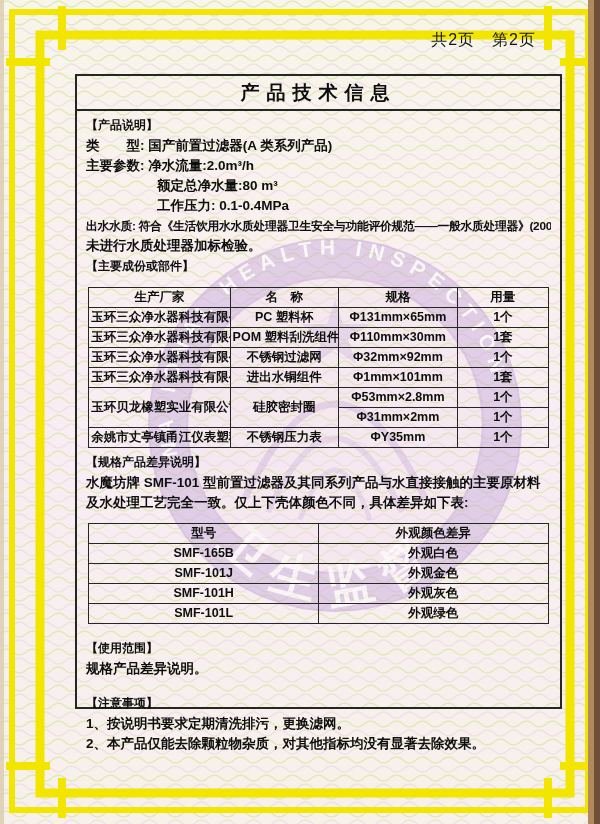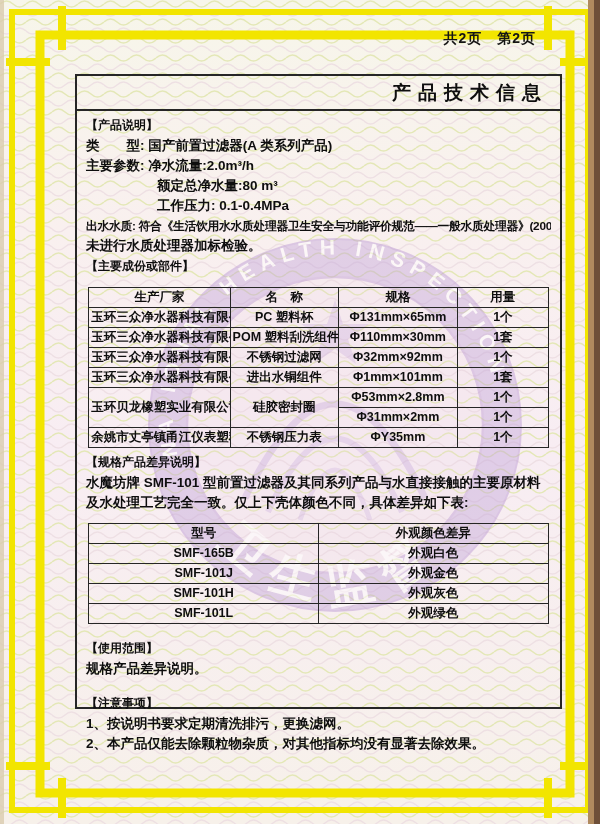--- a/index.html
+++ b/index.html
@@ -2,25 +2,25 @@
 <html><head>
 <meta charset="utf-8">
 <style>
   html,body{margin:0;padding:0;}
   body{width:600px;font-family:"Liberation Sans","DejaVu Sans",sans-serif;}
   .page{position:relative;width:600px;height:824px;overflow:hidden;
         background:linear-gradient(180deg,#f7f6ea 0%,#f9f0ef 28%,#f8edf3 55%,#f7f1ea 100%);}
   .bglayer,.seal{position:absolute;left:0;top:0;pointer-events:none;}
   .seal{z-index:1;}
   .pageinfo{position:absolute;top:30px;right:64px;z-index:3;
-            font-size:14px;font-weight:bold;color:#151515;letter-spacing:1px;}
+            font-size:16px;font-weight:normal;color:#151515;letter-spacing:1px;}
   .box{position:absolute;left:75px;top:74px;width:483px;height:631px;z-index:2;
        border:2px solid #262626;color:#0e0e0e;}
-  .title{border-bottom:2px solid #262626;text-align:right;font-size:19px;font-weight:bold;
-         letter-spacing:7px;padding:4px 12px 3px 0;}
+  .title{border-bottom:2px solid #262626;text-align:center;font-size:19px;font-weight:bold;
+         letter-spacing:7px;padding:4px 0 3px 0;}
   .body{padding:4px 9px 0 9px;font-size:13.5px;font-weight:bold;line-height:20px;}
   .hd{font-size:12px;line-height:21px;}
   .ind{padding-left:71px;}
   .tight{font-size:11.8px;letter-spacing:-0.3px;white-space:nowrap;overflow:hidden;}
   table{border-collapse:collapse;width:99%;margin:10px auto 4px auto;
         font-size:12.5px;font-weight:bold;table-layout:fixed;}
   table,td,th{border:1.5px solid #262626;}
   td,th{text-align:center;padding:1px 2px;line-height:15px;height:17px;
         overflow:hidden;white-space:nowrap;}
   .noTop{border-top:none;}

